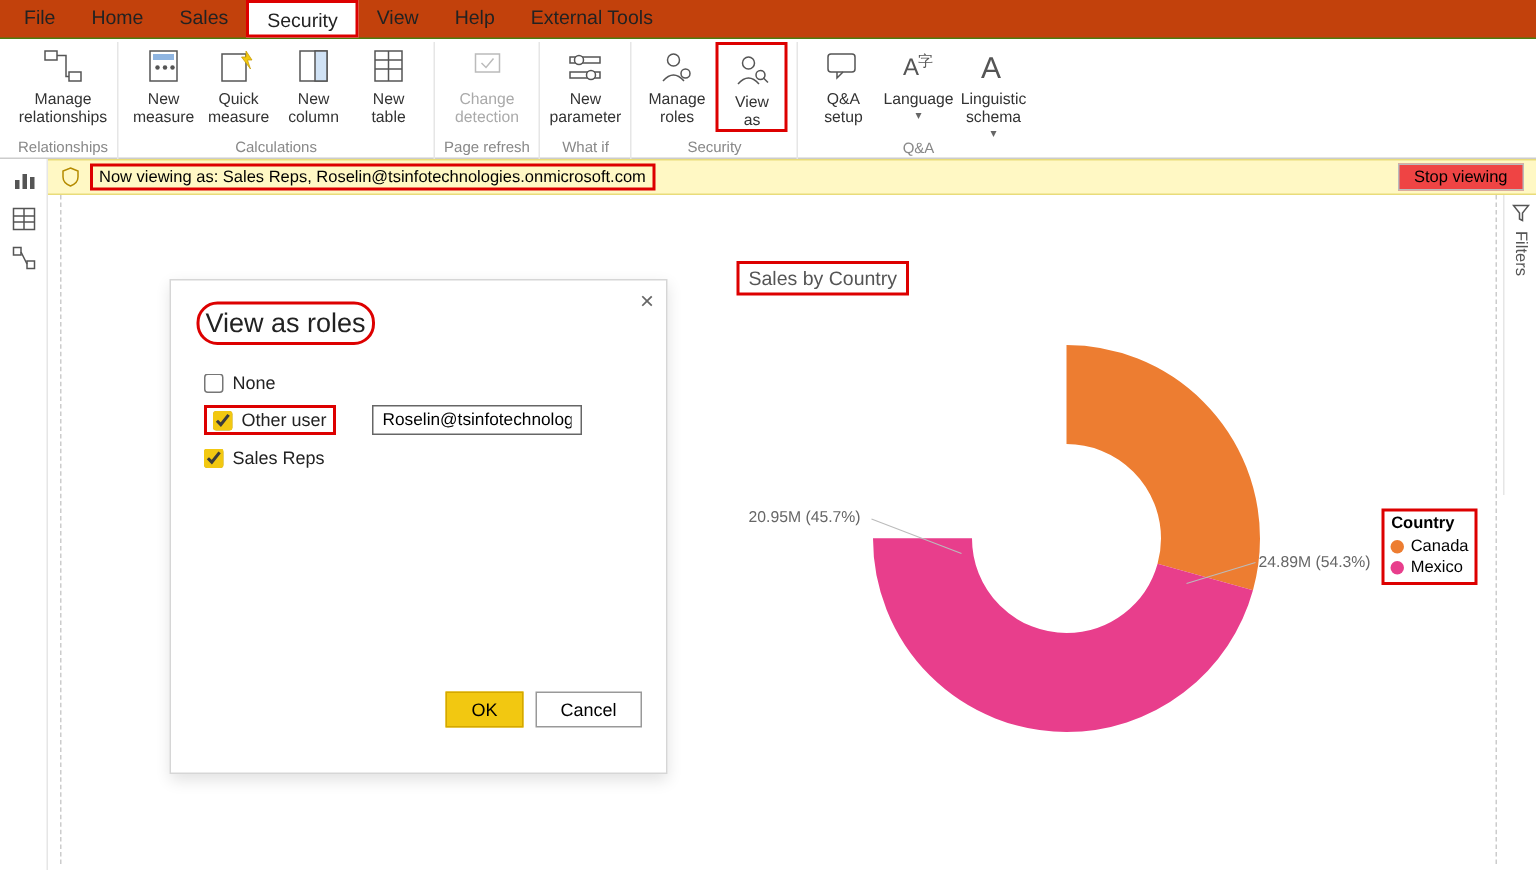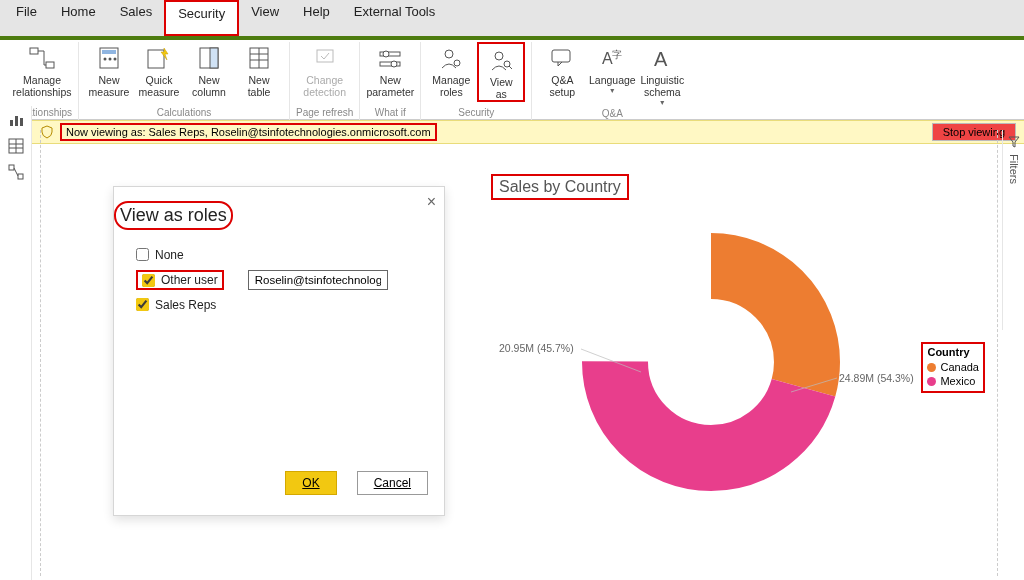--- a/index.html
+++ b/index.html
@@ -1,19 +1,19 @@
 <!DOCTYPE html>
 <html><head>
 <meta charset="utf-8">
 <style>
 *{box-sizing:border-box;margin:0;padding:0;font-family:"Segoe UI",Arial,sans-serif;}
 body{background:#fff;width:1024px;height:580px;overflow:hidden;position:relative;}
 
 
-.tabs{display:flex;height:40px;border-bottom:4px solid #4d7c0f;font-size:13px;color:#222;padding-left:4px;background:#e5e5e5;}
+.tabs{display:flex;height:26px;border-bottom:1px solid #4d7c0f;font-size:13px;color:#222;padding-left:4px;background:#c2410c;}
 .tab{padding:4px 12px;cursor:pointer;}
 .tab.active{background:#fff;}
 .hilite{border:2px solid #d00;}
 
 
 .ribbon{display:flex;height:80px;border-bottom:1px solid #ccc;background:#fff;padding:2px 6px 0 6px;}
 .group{display:flex;flex-direction:column;align-items:center;border-right:1px solid #e6e6e6;padding:0 6px;height:78px;}
 .group-items{display:flex;gap:2px;}
 .btn{display:flex;flex-direction:column;align-items:center;justify-content:flex-start;width:48px;padding-top:2px;font-size:10.5px;color:#333;text-align:center;line-height:1.15;cursor:pointer;}
 .btn.disabled{color:#aaa;}
@@ -33,32 +33,32 @@
 
 .filters{position:absolute;right:0;top:130px;width:22px;height:200px;border-left:1px solid #e6e6e6;display:flex;flex-direction:column;align-items:center;padding-top:6px;color:#555;font-size:11px;}
 .filters .vtxt{writing-mode:vertical-rl;margin-top:6px;}
 
 
 .canvas{position:absolute;left:40px;top:130px;right:26px;bottom:4px;border-left:1px dashed #ccc;border-right:1px dashed #ccc;}
 
 
 .dialog{position:absolute;left:72px;top:56px;width:332px;height:330px;background:#fff;border:1px solid #d6d6d6;box-shadow:0 4px 10px rgba(0,0,0,.12);}
 .dialog .close{position:absolute;right:8px;top:6px;font-size:16px;color:#666;cursor:pointer;}
-.dialog h2{font-size:18px;font-weight:400;color:#222;margin:14px 0 10px;display:inline-block;padding:2px 4px;border-radius:14px;}
+.dialog h2{font-size:18px;font-weight:400;color:#222;margin:14px 17px 10px;display:inline-block;padding:2px 4px;border-radius:14px;}
 .roles{padding:0 22px;font-size:12px;color:#222;}
-.rolerow{display:flex;align-items:flex-start;gap:6px;margin:8px 0;}
+.rolerow{display:flex;align-items:flex-end;gap:6px;margin:8px 0;}
 .rolerow input[type=checkbox]{accent-color:#f2c811;width:13px;height:13px;}
 .userinput{margin-left:18px;border:1px solid #666;padding:3px 6px;font-size:11.5px;width:140px;}
-.btnrow{position:absolute;bottom:20px;right:16px;display:flex;gap:20px;text-decoration:underline;}
+.btnrow{position:absolute;bottom:30px;right:16px;display:flex;gap:8px;}
 .btnrow button{padding:4px 16px;font-size:12px;border:1px solid #999;background:#fff;cursor:pointer;}
 .btnrow .ok{background:#f2c811;border-color:#d4a800;}
 
 
 .chart-area{position:absolute;left:450px;top:44px;width:500px;height:360px;}
-.chart-title{font-size:16px;color:#555;padding:2px 6px;display:inline-block;}
+.chart-title{font-size:13px;color:#555;padding:2px 6px;display:inline-block;}
 .donut-wrap{position:relative;margin-top:12px;width:340px;height:300px;left:70px;}
 .datalabel{position:absolute;font-size:10.5px;color:#666;white-space:nowrap;}
 .legend{position:absolute;right:-84px;top:130px;font-size:11px;}
 .legend .lt{font-weight:600;margin-bottom:3px;}
 .legend .li{display:flex;align-items:center;gap:4px;margin:2px 0;}
 .legend .dot{width:9px;height:9px;border-radius:50%;}
 </style>
 </head>
 <body>
 

